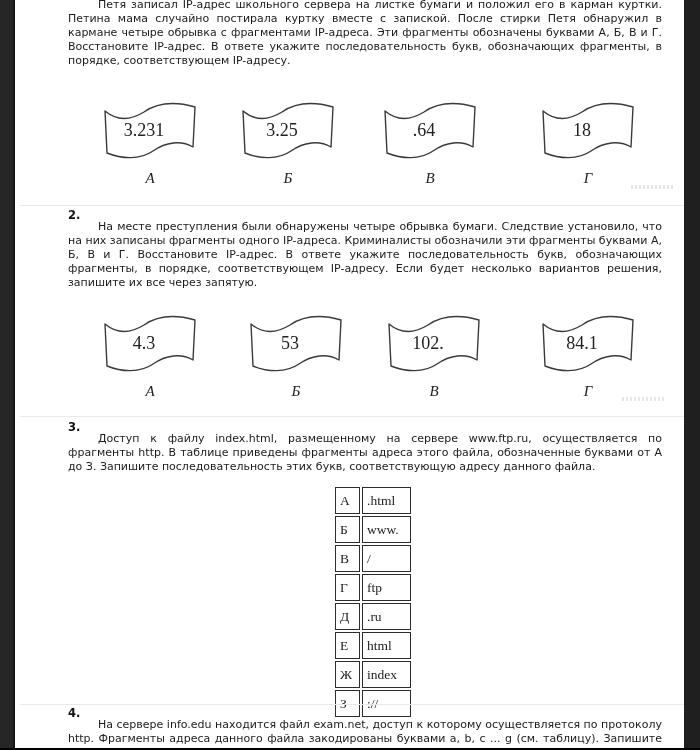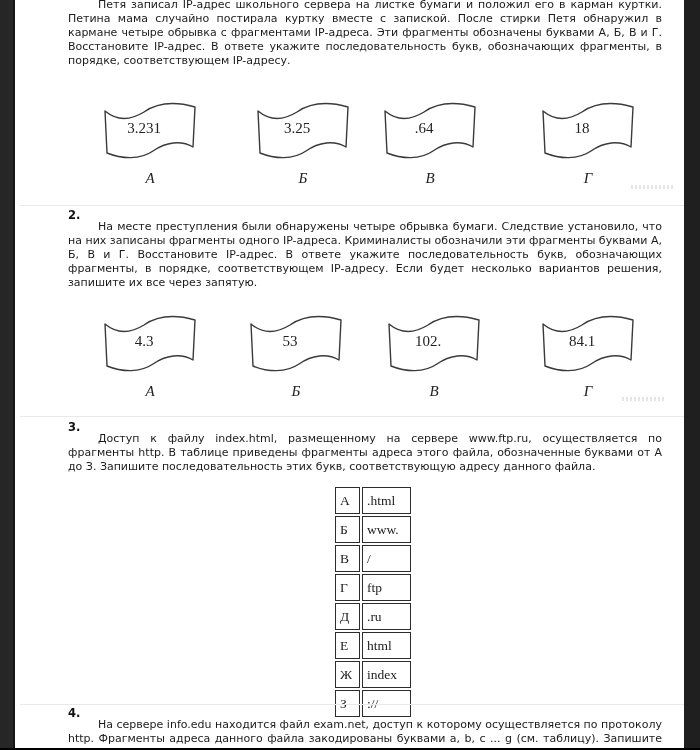--- a/index.html
+++ b/index.html
@@ -11,21 +11,21 @@
   .para{position:absolute;left:68px;width:594px;margin:0;font-size:11px;line-height:14px;
         text-align:justify;text-indent:30px;color:#1b1b1b;}
   .task-num{position:absolute;left:68px;font-size:11.5px;font-weight:700;color:#111;}
   .sep{position:absolute;left:20px;width:664px;height:1px;background:#e9e9e9;}
 
   .flag-row{position:absolute;left:0;width:700px;height:96px;}
   .flag-group{position:absolute;top:0;width:100px;}
   .flag-svg{display:block;width:100px;height:66px;}
   .flag-svg path{fill:#ffffff;stroke:#3a3a3a;stroke-width:1.4;stroke-linejoin:round;}
   .flag-value{position:absolute;left:0;top:22px;width:88px;text-align:center;
-              font-family:"Liberation Serif",serif;font-size:15px;color:#222;}
+              font-family:"Liberation Serif",serif;font-size:18px;color:#222;}
   .flag-label{margin-top:6px;text-align:center;font-family:"Liberation Serif",serif;
               font-style:italic;font-size:15px;color:#222;}
   .watermark{position:absolute;width:44px;height:4px;opacity:.75;
              background:repeating-linear-gradient(90deg,#dcdcdc 0 2px,transparent 2px 4px);}
 
   table.frag-table{position:absolute;left:333px;top:485px;border-spacing:2px;border-collapse:separate;}
   table.frag-table td{border:1px solid #2c2c2c;background:#fff;height:23px;
                       font-family:"Liberation Serif",serif;font-size:13.5px;color:#1c1c1c;
                       padding:1px 3px 1px 4px;vertical-align:middle;}
   td.cell-letter{width:16px;text-align:left;}
@@ -39,21 +39,21 @@
   <p class="para" style="top:-2px">Петя записал IP-адрес школьного сервера на листке бумаги и положил его в карман куртки. Петина мама случайно постирала куртку вместе с запиской. После стирки Петя обнаружил в кармане четыре обрывка с фрагментами IP-адреса. Эти фрагменты обозначены буквами А, Б, В и Г. Восстановите IP-адрес. В ответе укажите последовательность букв, обозначающих фрагменты, в порядке, соответствующем IP-адресу.</p>
 
   <div class="flag-row" style="top:98px">
     <div class="flag-group" style="left:100px">
       <svg class="flag-svg" viewBox="0 0 100 66">
         <path d="M5 13 C17 23,31 22,44 14 C57 5,74 3,95 9 L93 49 C81 42,66 44,53 53 C40 62,22 61,7 55 Z"></path>
         </svg>
       <div class="flag-value">3.231</div>
       <div class="flag-label">А</div>
     </div>
-    <div class="flag-group" style="left:253px">
+    <div class="flag-group" style="left:238px">
       <svg class="flag-svg" viewBox="0 0 100 66">
         <path d="M5 13 C17 23,31 22,44 14 C57 5,74 3,95 9 L93 49 C81 42,66 44,53 53 C40 62,22 61,7 55 Z"></path>
         </svg>
       <div class="flag-value">3.25</div>
       <div class="flag-label">Б</div>
     </div>
     <div class="flag-group" style="left:380px">
       <svg class="flag-svg" viewBox="0 0 100 66">
         <path d="M5 13 C17 23,31 22,44 14 C57 5,74 3,95 9 L93 49 C81 42,66 44,53 53 C40 62,22 61,7 55 Z"></path>
         </svg>

